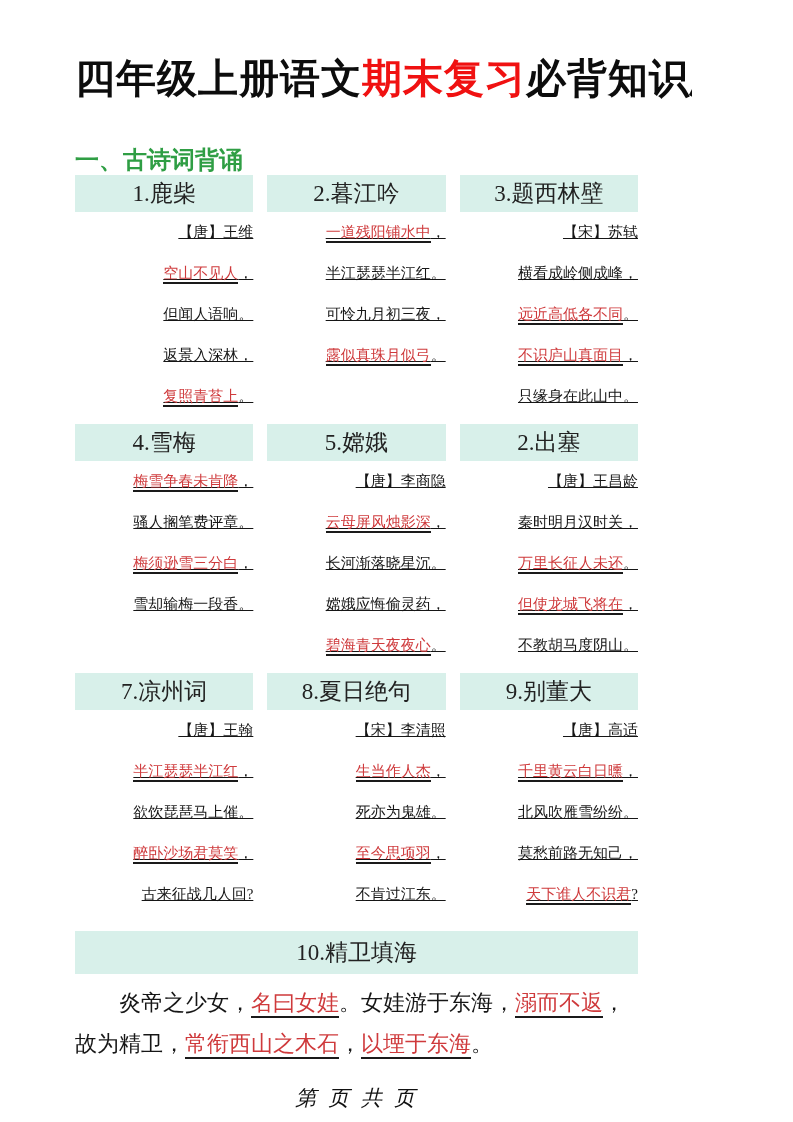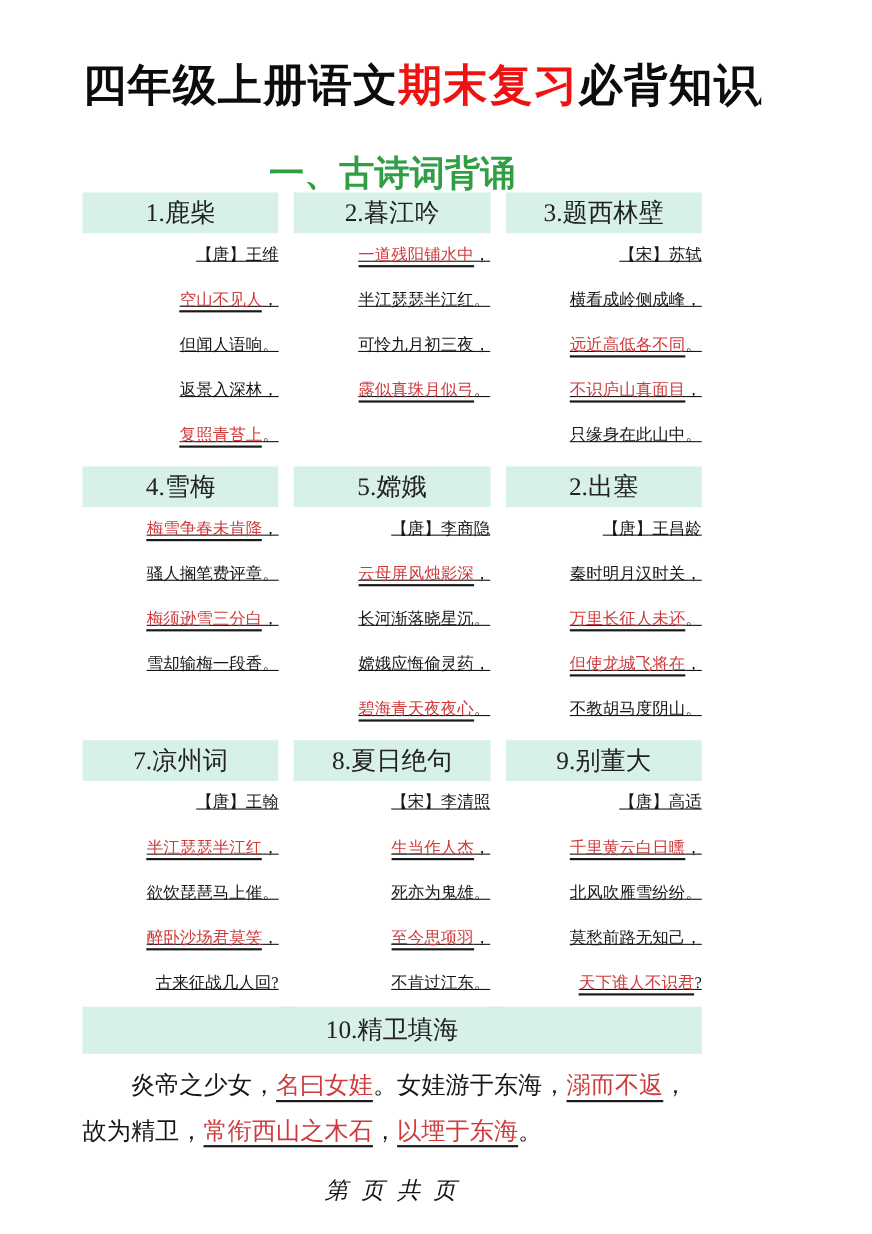--- a/index.html
+++ b/index.html
@@ -28,26 +28,25 @@
     line-height:1.15;
     font-weight:800;
     letter-spacing:1px;
     color:#0c0c0c;
     font-family:"Liberation Sans","DejaVu Sans",sans-serif;
     white-space:nowrap;
   }
   .title .red{color:var(--title-red);}
   .section-heading{
     margin-top:44px;
-    font-size:32px;
+    font-size:24px;
     line-height:30px;
     font-weight:bold;
     color:var(--heading-green);
-    font-family:Liberation Mono, monospace;
-    text-align:center;
+    font-family:Liberation Sans, sans-serif;
   }
   .grid{
     display:grid;
     grid-template-columns:repeat(3,1fr);
     column-gap:14px;
     row-gap:7px;
   }
   .poem-card{background:#ffffff;}
   .card-header{
     background:var(--card-header-bg);
@@ -62,21 +61,21 @@
     height:41px;
     line-height:41px;
     font-size:15px;
     white-space:nowrap;
     color:var(--ink);
     text-decoration:underline;
   }
   .seg{color:var(--ink);}
   .seg.red{color:var(--verse-red);}
   .seg.u{border-bottom:2px solid var(--underline);padding-bottom:1px;}
-  .prose-card{margin-top:0;}
+  .prose-card{margin-top:16px;}
   .prose-card .card-header{height:43px;line-height:43px;}
   .prose{
     margin:8px 0 0;
     font-size:22px;
     line-height:41px;
     text-indent:2em;
     text-align:left;
     color:var(--ink);
   }
   .footer{

